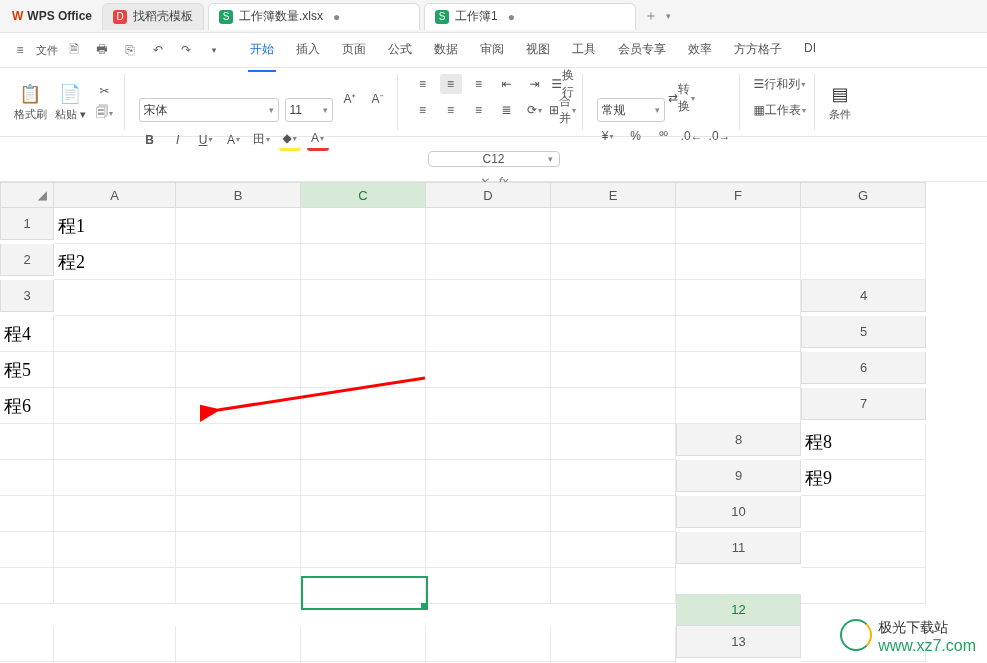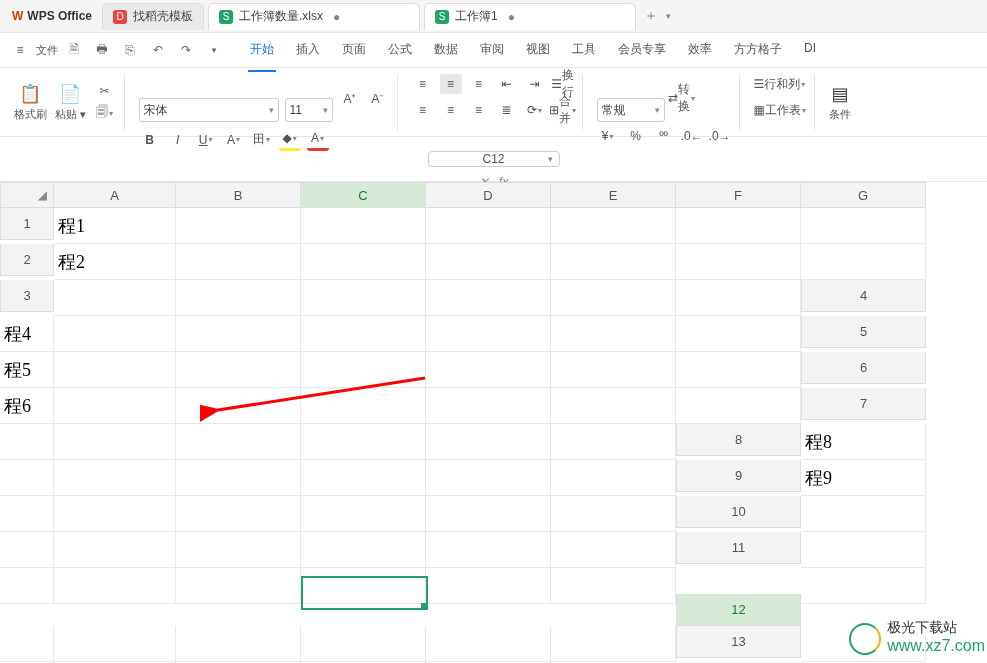--- a/index.html
+++ b/index.html
@@ -149,22 +149,22 @@
   .cell {
     border-right: 1px solid #e9e9e9; border-bottom: 1px solid #e9e9e9;
     padding: 2px 4px; display: flex; align-items: center;
     font-size: 18px; font-family: "SimSun", serif; color: #000;
     overflow: hidden; white-space: nowrap;
   }
   .rownorm { height: 31px; }
   .activecell { position: absolute; border: 2px solid #22a366; background: transparent; pointer-events: none; }
   .handle { position: absolute; width: 6px; height: 6px; background: #22a366; }
   .watermark {
-    position: absolute; right: 2px; bottom: 8px;
-    display: flex; align-items: flex-end; gap: 6px;
+    position: absolute; right: 11px; bottom: 8px;
+    display: flex; align-items: flex-start; gap: 6px;
   }
   .wmcircle {
     width: 28px; height: 28px; border: 2px solid #22a366; border-right-color: #f5b400; border-radius: 50%;
   }
   .wmtext1 { color: #333; font-size: 14px; }
   .wmtext2 { color: #22a366; font-size: 16px; }
   svg.arrow { position: absolute; pointer-events: none; }
 </style>
 </head>
 <body>

